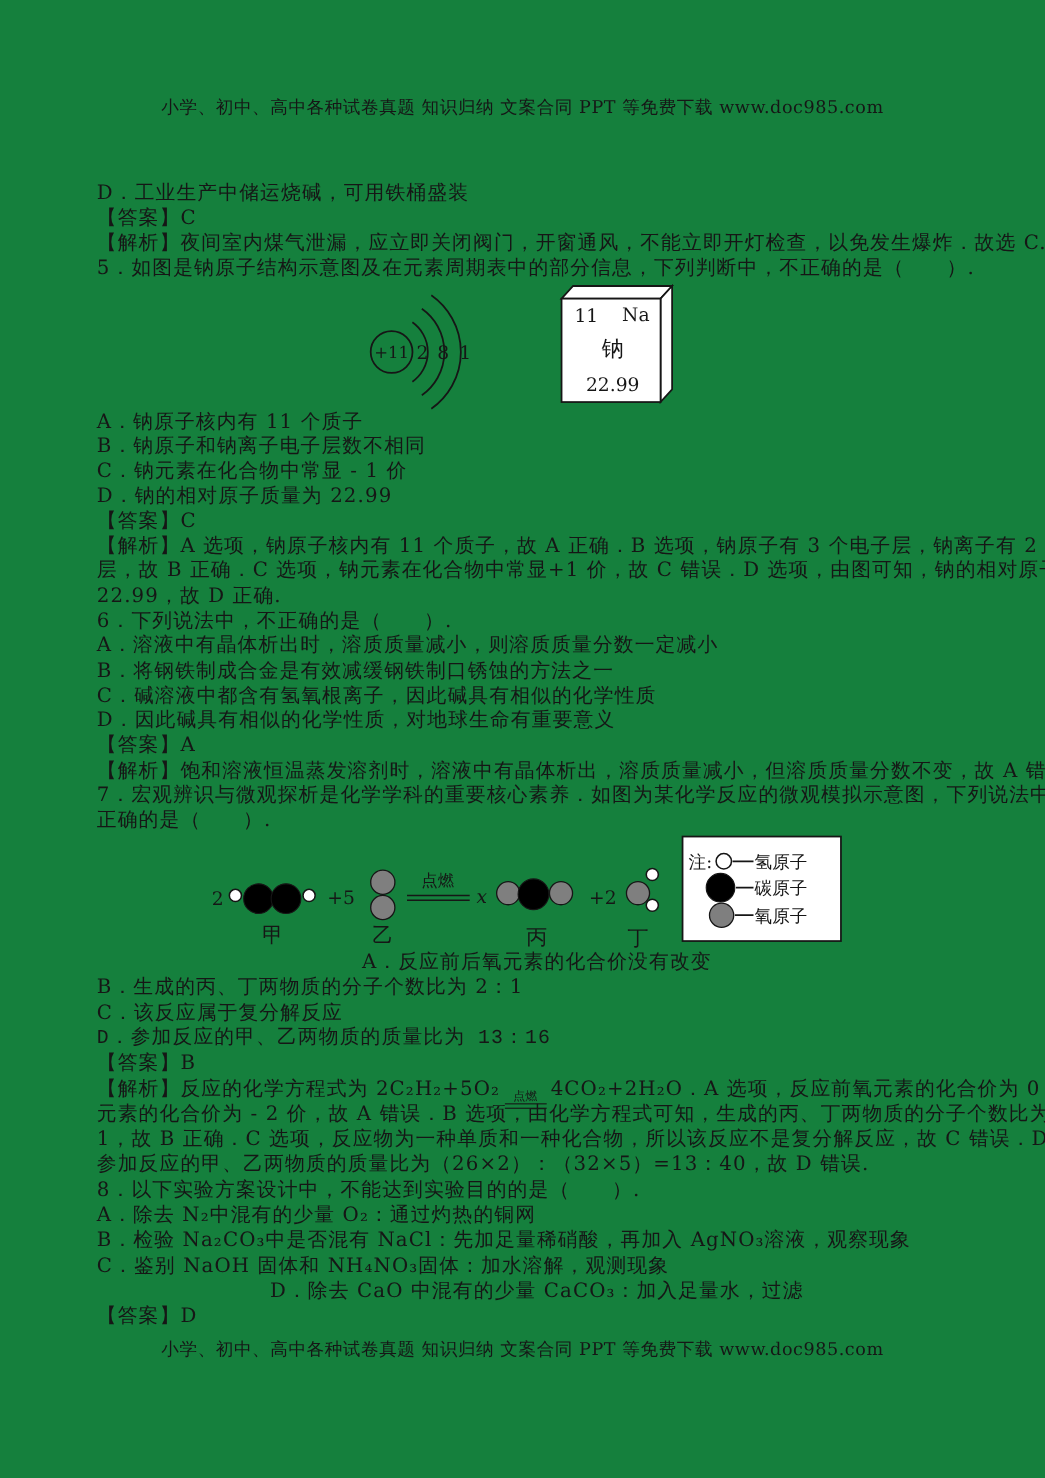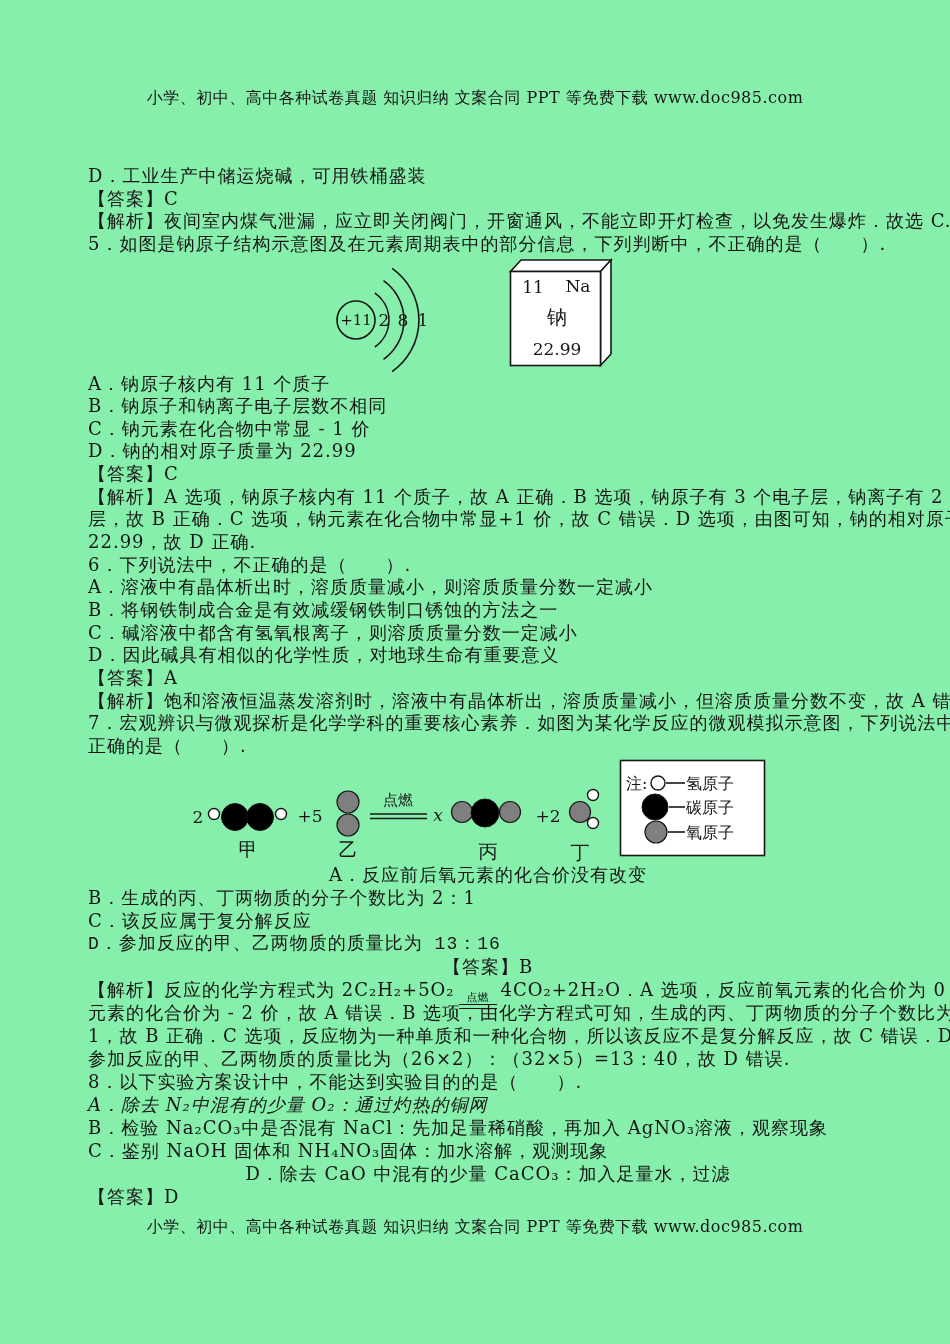--- a/index.html
+++ b/index.html
@@ -1,17 +1,17 @@
 <!DOCTYPE html>
 <html><head>
 <meta charset="utf-8">
 <style>
   html,body{margin:0;padding:0;background:#e8e8e8;}
   .page{
-    position:relative;width:950px;height:1344px;background:#86efac;
+    position:relative;width:950px;height:1344px;background:#15803d;
     font-family:"DejaVu Serif","Liberation Serif",serif;color:#161616;
     overflow:hidden;margin:0 auto;
   }
   .hdr{
     position:absolute;left:0;top:88px;width:100%;text-align:center;
     font-size:16px;letter-spacing:0.5px;line-height:20px;
   }
   .ftr{
     position:absolute;left:0;top:1217px;width:100%;text-align:center;
     font-size:16px;letter-spacing:0.5px;line-height:20px;
@@ -50,39 +50,39 @@
       <div class="tline" style="top: 395.15px;">B．钠原子和钠离子电子层数不相同</div>
       <div class="tline" style="top: 417.8px;">C．钠元素在化合物中常显 - 1 价</div>
       <div class="tline" style="top: 440.45px;">D．钠的相对原子质量为 22.99</div>
       <div class="tline" style="top: 463.1px;">【答案】C</div>
       <div class="tline" style="top: 485.75px;">【解析】A 选项，钠原子核内有 11 个质子，故 A 正确．B 选项，钠原子有 3 个电子层，钠离子有 2 个电子</div>
       <div class="tline" style="top: 508.4px;">层，故 B 正确．C 选项，钠元素在化合物中常显+1 价，故 C 错误．D 选项，由图可知，钠的相对原子质量为</div>
       <div class="tline" style="top: 531.05px;">22.99，故 D 正确.</div>
       <div class="tline" style="top: 553.7px;">6．下列说法中，不正确的是（　　）.</div>
       <div class="tline" style="top: 576.35px;">A．溶液中有晶体析出时，溶质质量减小，则溶质质量分数一定减小</div>
       <div class="tline" style="top: 599px;">B．将钢铁制成合金是有效减缓钢铁制口锈蚀的方法之一</div>
-      <div class="tline" style="top: 621.65px;">C．碱溶液中都含有氢氧根离子，则溶质质量分数一定减小</div>
+      <div class="tline" style="top: 621.65px;">C．碱溶液中都含有氢氧根离子，因此碱具有相似的化学性质</div>
       <div class="tline" style="top: 644.3px;">D．因此碱具有相似的化学性质，对地球生命有重要意义</div>
       <div class="tline" style="top: 666.95px;">【答案】A</div>
       <div class="tline" style="top: 689.6px;">【解析】饱和溶液恒温蒸发溶剂时，溶液中有晶体析出，溶质质量减小，但溶质质量分数不变，故 A 错误.</div>
       <div class="tline" style="top: 712.25px;">7．宏观辨识与微观探析是化学学科的重要核心素养．如图为某化学反应的微观模拟示意图，下列说法中，</div>
       <div class="tline" style="top: 734.9px;">正确的是（　　）.</div>
     </div>
   <div>
       <div class="tline" style="top: 864px; text-align: center;">A．反应前后氧元素的化合价没有改变</div>
       <div class="tline" style="top: 887px;">B．生成的丙、丁两物质的分子个数比为 2：1</div>
       <div class="tline" style="top: 910px;">C．该反应属于复分解反应</div>
       <div class="tline" style="top: 933px; font-family: Liberation Mono, monospace;">D．参加反应的甲、乙两物质的质量比为 13：16</div>
-      <div class="tline" style="top: 956px; text-align: center;">【答案】B</div>
+      <div class="tline" style="top: 956px;">【答案】B</div>
       <div class="tline" style="top: 979px;"><span>【解析】反应的化学方程式为 2C₂H₂+5O₂</span><span class="cond"><span class="ct">点燃</span><span class="cl"></span></span><span>4CO₂+2H₂O．A 选项，反应前氧元素的化合价为 0 价，反应后氧</span></div>
       <div class="tline" style="top: 1002px;">元素的化合价为 - 2 价，故 A 错误．B 选项，由化学方程式可知，生成的丙、丁两物质的分子个数比为 2：</div>
       <div class="tline" style="top: 1025px;">1，故 B 正确．C 选项，反应物为一种单质和一种化合物，所以该反应不是复分解反应，故 C 错误．D 选择，</div>
       <div class="tline" style="top: 1048px;">参加反应的甲、乙两物质的质量比为（26×2）：（32×5）=13：40，故 D 错误.</div>
       <div class="tline" style="top: 1071px;">8．以下实验方案设计中，不能达到实验目的的是（　　）.</div>
-      <div class="tline" style="top: 1094px; font-style: italic;">A．除去 N₂中混有的少量 O₂：通过灼热的铜网</div>
+      <div class="tline" style="top: 1094px;">A．除去 N₂中混有的少量 O₂：通过灼热的铜网</div>
       <div class="tline" style="top: 1117px;">B．检验 Na₂CO₃中是否混有 NaCl：先加足量稀硝酸，再加入 AgNO₃溶液，观察现象</div>
       <div class="tline" style="top: 1140px;">C．鉴别 NaOH 固体和 NH₄NO₃固体：加水溶解，观测现象</div>
       <div class="tline" style="top: 1163px; text-align: center;">D．除去 CaO 中混有的少量 CaCO₃：加入足量水，过滤</div>
       <div class="tline" style="top: 1186px;">【答案】D</div>
     </div>
 
   <svg class="fig" style="left:330px;top:252px" width="115" height="125" viewBox="0 0 115 125">
     <circle cx="26" cy="68" r="19" fill="none" stroke="#161616" stroke-width="1.6"></circle>
     <text x="26" y="73" font-size="15" text-anchor="middle">+11</text>
     <path d="M 44.9 41 A 33 33 0 0 1 44.9 95" fill="none" stroke="#161616" stroke-width="1.6"></path>

